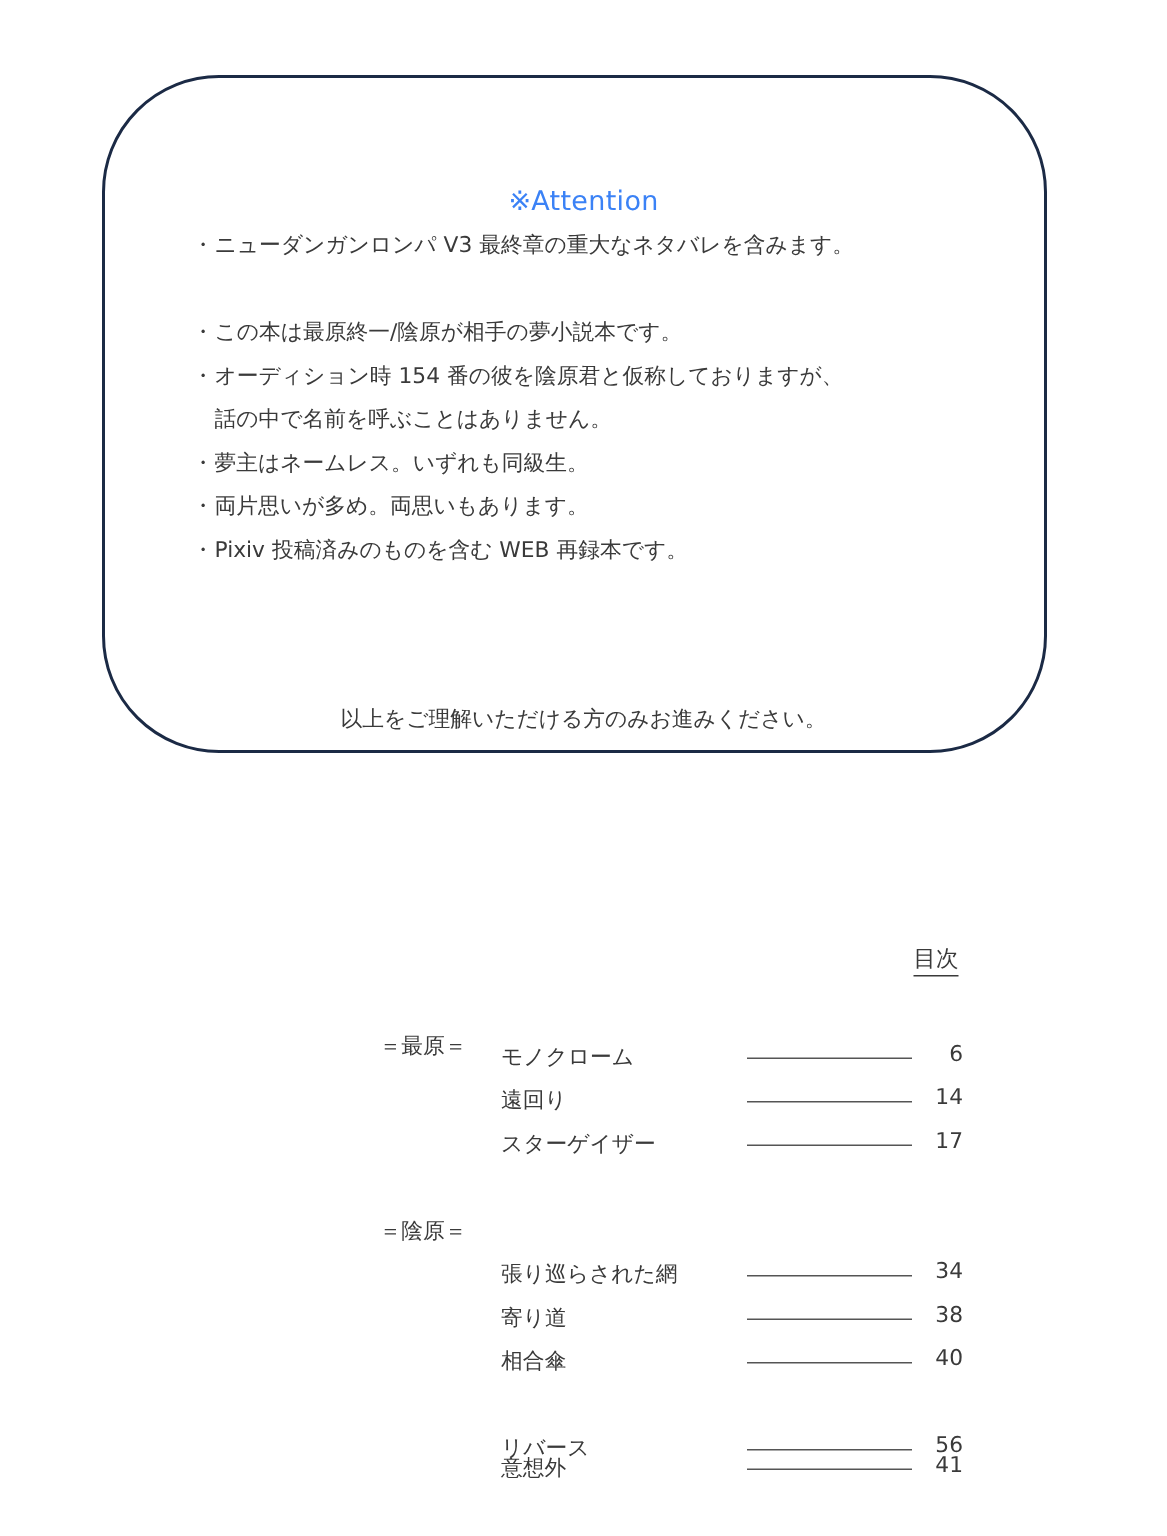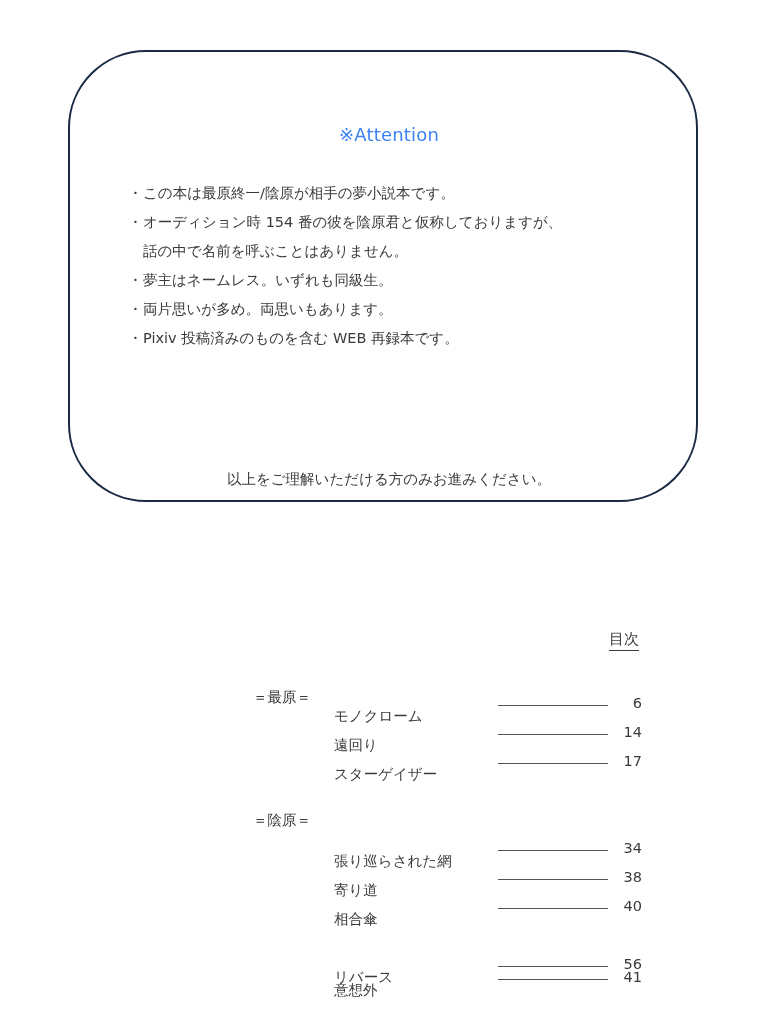--- a/index.html
+++ b/index.html
@@ -90,21 +90,21 @@
       position: absolute;
       left: 334px;
       width: 308px;
       height: 20px;
       font-size: 14.5px;
       color: #3a3a3a;
     }
     .toc-entry .title {
       position: absolute;
       left: 0;
-      top: 12px;
+      top: 0;
       white-space: nowrap;
     }
     .toc-entry .leader {
       position: absolute;
       left: 164px;
       top: 10px;
       width: 110px;
       height: 0;
       border-top: 1px solid #555555;
     }
@@ -116,20 +116,21 @@
     }
   </style>
 </head>
 <body>
 
 <div class="attention-box" style="border-color: rgb(27, 42, 69);"></div>
 
 <div class="attention-title">※Attention</div>
 
 <ul class="notes">
+  <li class="note-line"><span class="bullet">・</span><span>ニューダンガンロンパ V3 最終章の重大なネタバレを含みます。</span></li>
   <li class="note-line spacer"></li>
   <li class="note-line"><span class="bullet">・</span><span>この本は最原終一/陰原が相手の夢小説本です。</span></li>
   <li class="note-line"><span class="bullet">・</span><span>オーディション時 154 番の彼を陰原君と仮称しておりますが、</span></li>
   <li class="note-line indent"><span>話の中で名前を呼ぶことはありません。</span></li>
   <li class="note-line"><span class="bullet">・</span><span>夢主はネームレス。いずれも同級生。</span></li>
   <li class="note-line"><span class="bullet">・</span><span>両片思いが多め。両思いもあります。</span></li>
   <li class="note-line"><span class="bullet">・</span><span>Pixiv 投稿済みのものを含む WEB 再録本です。</span></li>
 </ul>
 
 <div class="closing">以上をご理解いただける方のみお進みください。</div>

